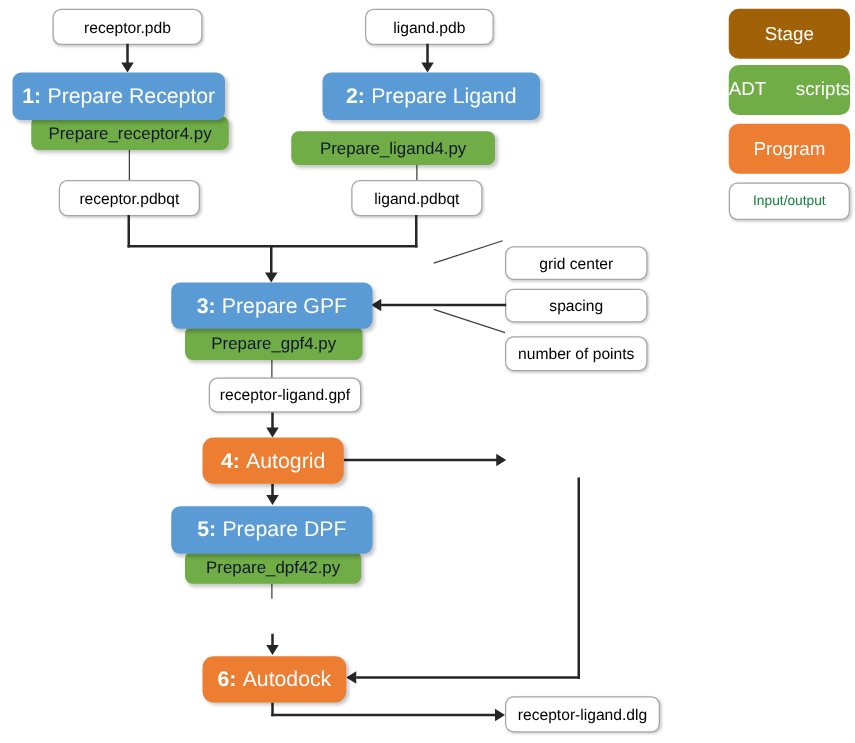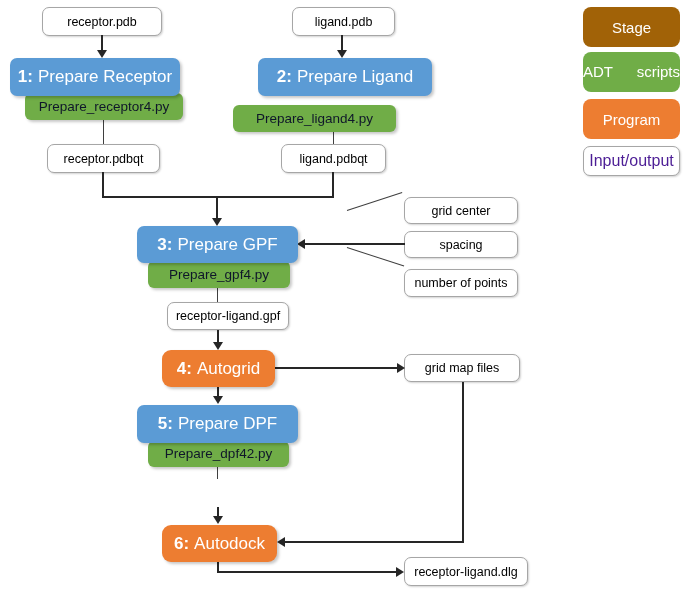--- a/index.html
+++ b/index.html
@@ -82,22 +82,22 @@
     border-radius: 8px;
     font-size: 15px;
     color: #ffffff;
   }
   .legend-item.lg-stage { background: #a16207; }
   .legend-item.lg-script { background: #70AD47; line-height: 1.12; }
   .legend-item.lg-program { background: #ED7D31; }
   .legend-item.lg-io {
     background: #ffffff;
     border: 1px solid #a6a6a6;
-    color: #4c1d95;
-    font-size: 16px;
+    color: #15803d;
+    font-size: 11px;
     border-radius: 7px;
     box-shadow: 1px 1px 2px rgba(0,0,0,0.18);
   }
   
   .conn {
     position: absolute;
     background: #262626;
     z-index: 1;
   }
   .conn.thin { background: #3f3f3f; }
@@ -225,23 +225,20 @@
 
   <div class="node io" style="left:155px; top:302px; width:122px; height:28px;margin-left:12px;">
     <span>receptor-ligand.gpf</span>
   </div>
 
   <div class="node program" style="left:162px; top:350px; width:113px; height:37px;">
     <span class="num">4:</span>
     <span>Autogrid</span>
   </div>
 
-  <div class="node io" style="left:404px; top:354px; width:116px; height:28px;">
-    <span>grid map files</span>
-  </div>
 
   <div class="node stage" style="left:137px; top:405px; width:161px; height:38px;">
     <span class="num">5:</span>
     <span>Prepare DPF</span>
   </div>
   <div class="node script" style="left:148px; top:441px; width:141px; height:26px;align-items:center;">
     <span>Prepare_dpf42.py</span>
   </div>
 
 

